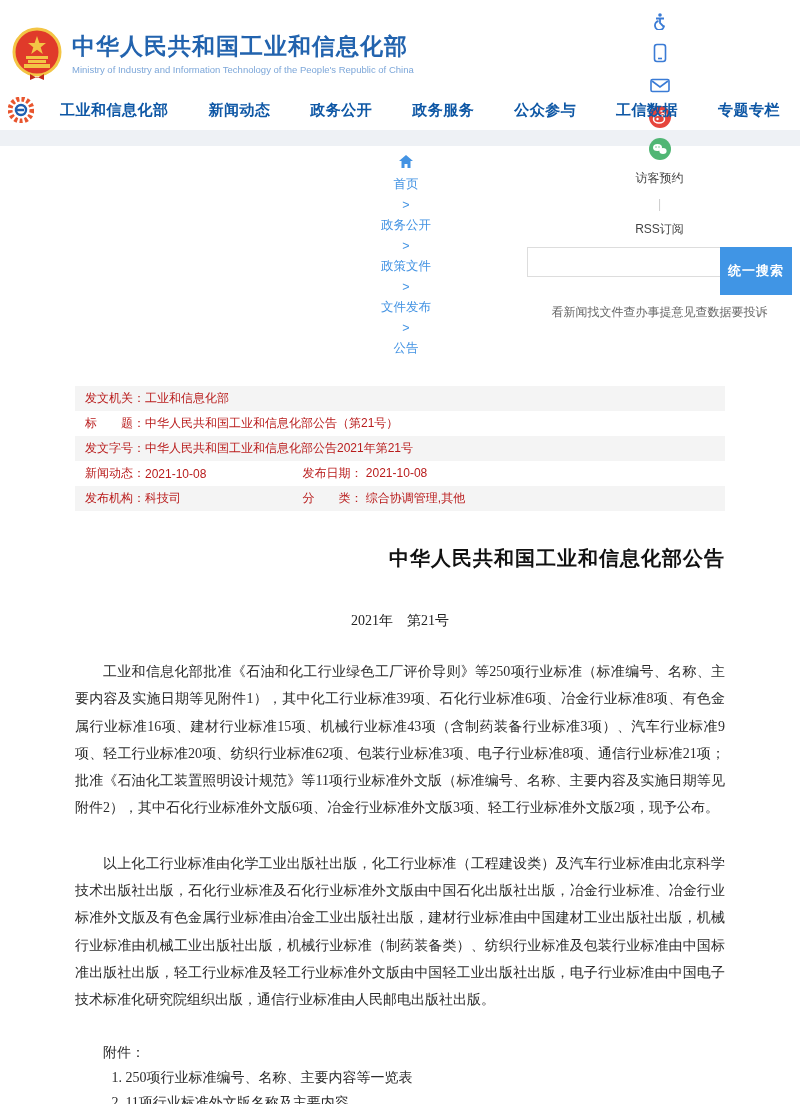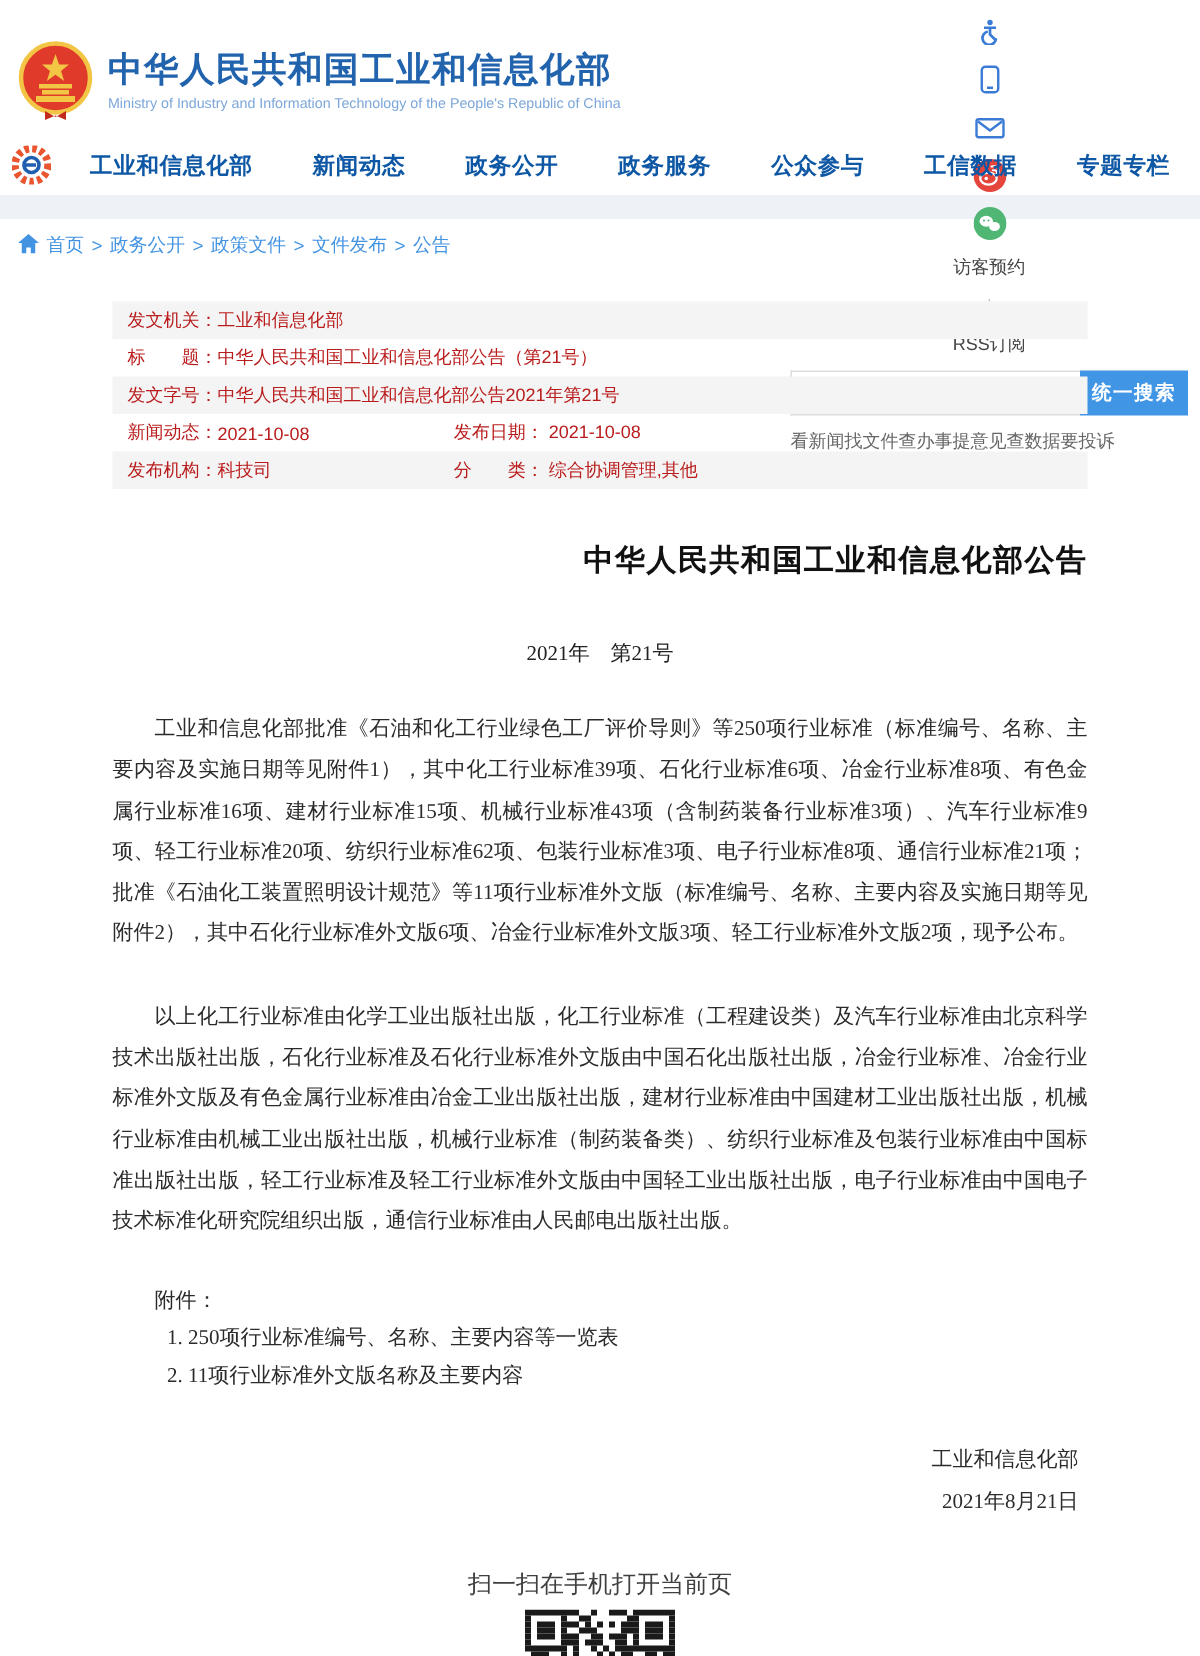--- a/index.html
+++ b/index.html
@@ -14,31 +14,31 @@
   .brand { display:flex; align-items:center; gap:10px; padding-top:18px; }
   .emblem { width:50px; height:56px; flex:0 0 auto; }
   .brand-text .site-title { font-size:23px; font-weight:bold; color:#2263ae; letter-spacing:1px; line-height:1.2; }
   .brand-text .site-sub { font-size:9.5px; color:#7da7d9; margin-top:3px; }
   .header-right { width:265px; padding-top:10px; }
   .icons-row { display:flex; align-items:center; justify-content:flex-end; gap:10px; font-size:12px; color:#444;flex-direction:column; }
   .icons-row .sep { color:#ccc; }
   .icon-btn { width:22px; height:22px; display:inline-flex; align-items:center; justify-content:center; cursor:pointer; }
   .search-row { display:flex; margin-top:9px; }
   .search-input { flex:1; height:30px; border:1px solid #ddd; border-right:none; padding:0 8px; font-size:13px; outline:none; }
-  .search-btn { width:74px; height:30px; background:#4095e5; color:#fff; border:none; font-size:13px; font-weight:bold; cursor:pointer; letter-spacing:1px; }
-  .quick-links { display:flex; justify-content:flex-start; margin-top:9px; font-size:12px; color:#666; }
+  .search-btn { width:74px; height:48px; background:#4095e5; color:#fff; border:none; font-size:13px; font-weight:bold; cursor:pointer; letter-spacing:1px; }
+  .quick-links { display:flex; justify-content:center; margin-top:9px; font-size:12px; color:#666; }
   .quick-links span { cursor:pointer; }
   
   .nav { height:40px; display:flex; align-items:center; padding:0 20px 0 8px; background:#fff; }
   .nav-logo { width:26px; height:26px; margin-right:26px; }
   .nav-items { flex:1; display:flex; justify-content:space-between; }
   .nav-item { font-size:15px; font-weight:bold; color:#0e57a5; cursor:pointer; letter-spacing:0.5px; }
   .gray-band { height:16px; background:#eef1f5; }
   
-  .breadcrumb { display:flex; align-items:center; gap:5px; padding:9px 0 9px 12px; font-size:12.5px; color:#4393e3; }
+  .breadcrumb { display:flex; align-items:center; gap:5px; padding:9px 0 9px 12px; font-size:12.5px; color:#4393e3;flex-direction:column; }
   .breadcrumb .crumb { cursor:pointer; }
   .breadcrumb .bsep { color:#4393e3; }
   
   .content { width:650px; margin:0 auto; padding-top:20px; }
   .meta-table { font-size:12px; color:#b91c1c; }
   .meta-row { min-height:24px; display:flex; align-items:center; padding:4px 10px; position:relative; }
   .meta-row.stripe { background:#f4f4f4; }
   .meta-col2 { position:absolute; left:35%; }
   .doc-title { text-align:right; font-size:20px; font-weight:bold; color:#111; margin-top:34px; letter-spacing:1px; font-family:"Liberation Sans","DejaVu Sans",sans-serif; }
   .issue-no { text-align:center; font-size:14px; color:#222; margin-top:40px; font-family:"Liberation Serif","DejaVu Serif",serif; }

